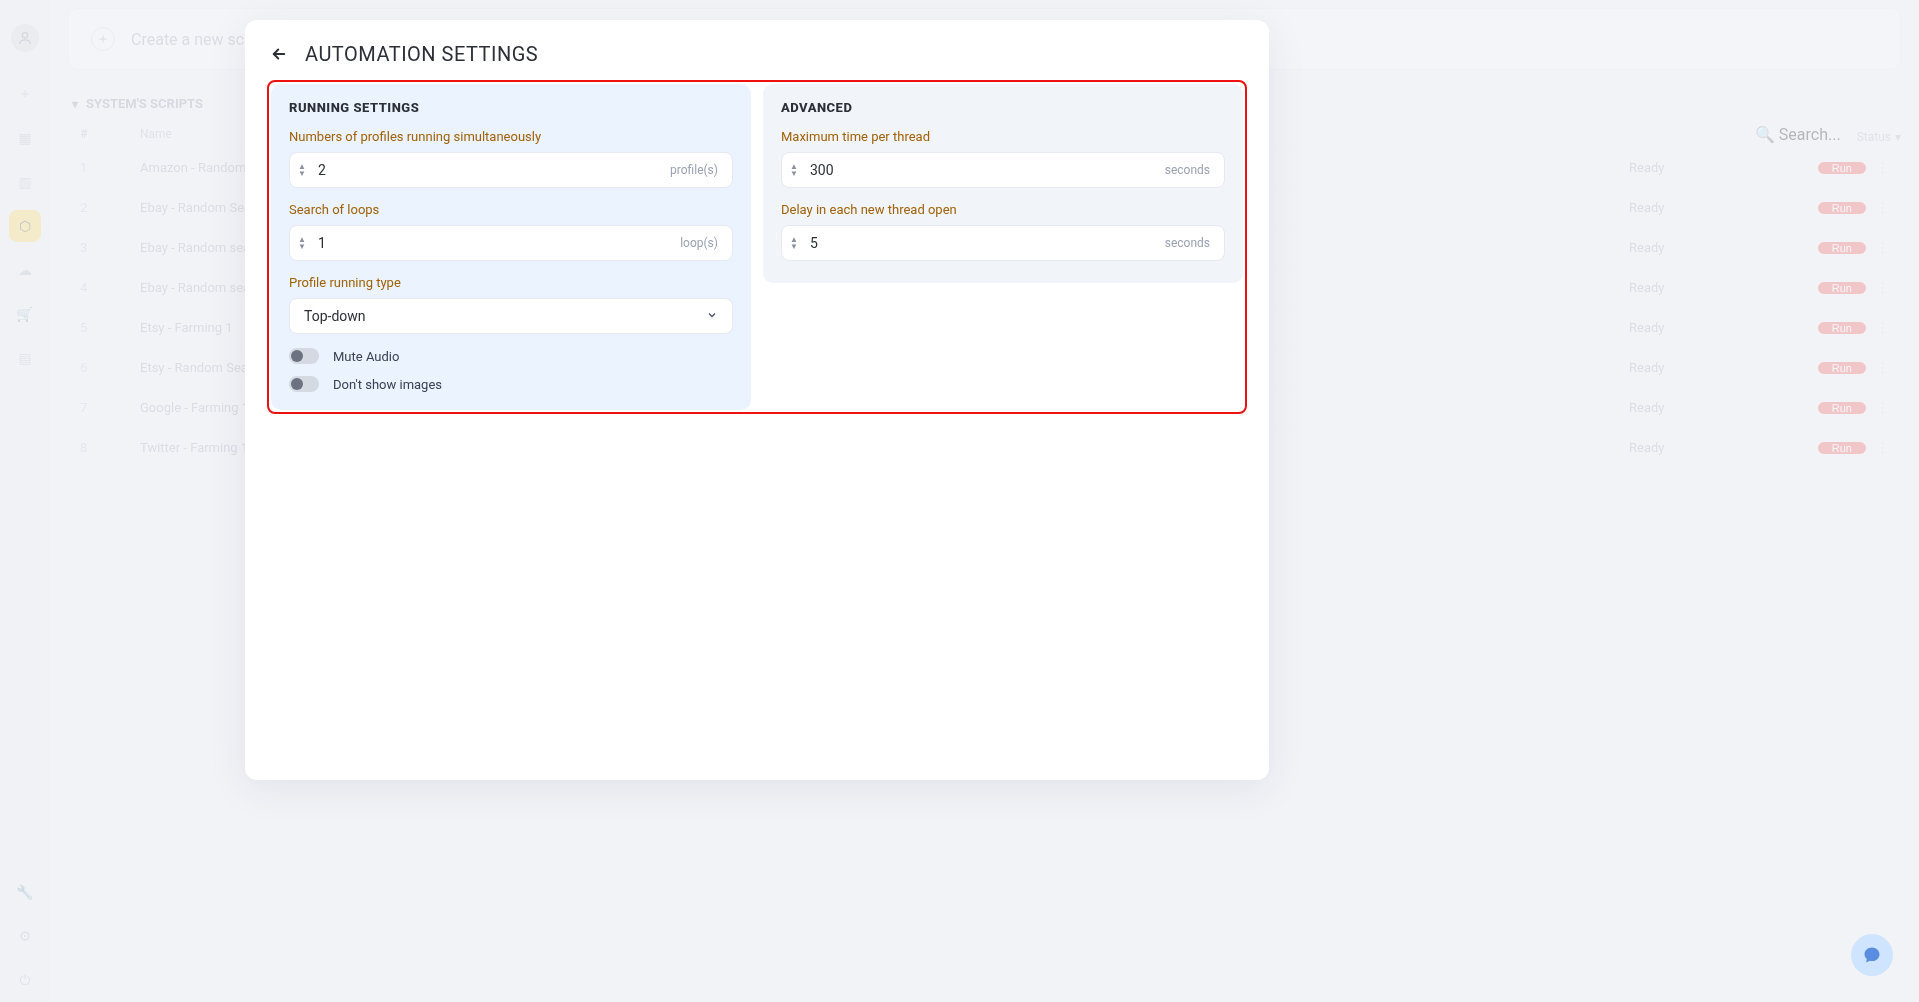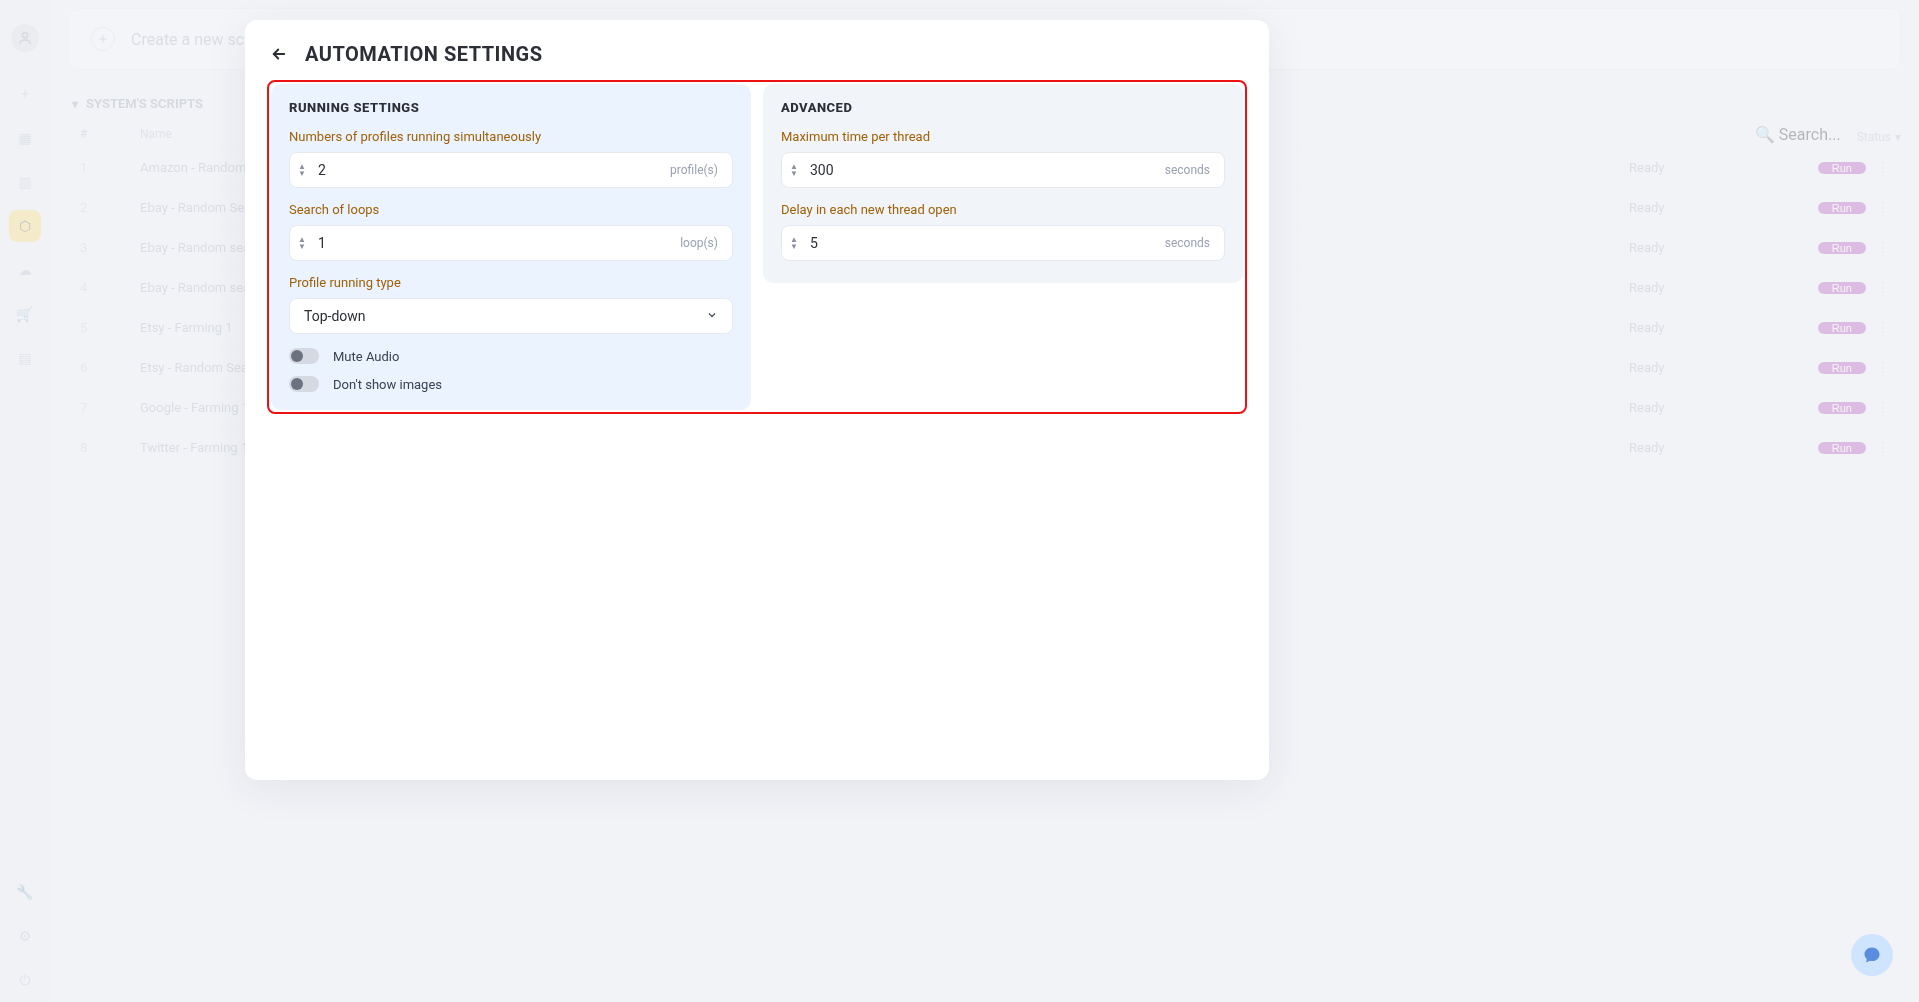--- a/index.html
+++ b/index.html
@@ -100,21 +100,21 @@
 .scripts-row {
   display:grid;
   grid-template-columns: 60px 1fr 140px 120px;
   padding:12px 12px;
   align-items:center;
   border-top:1px solid #f1f3f6;
   color:#9aa1b2; font-size:13px;
 }
 .scripts-row .idx{color:#c2c7d4;}
 .scripts-row .run-btn{
-  background:#a21caf;color:#fff;border:none;border-radius:6px;
+  background:#ef4444;color:#fff;border:none;border-radius:6px;
   padding:0 14px;font-size:11px;
 }
 .scripts-row .dots{color:#c2c7d4;text-align:center;}
 
 
 .modal {
   position:absolute;
   left: 245px; top: 20px;
   width: 1024px; height: 760px;
   background:#fff;
@@ -127,21 +127,21 @@
 
 .modal-header{
   display:flex; align-items:center; gap:14px;
   margin-bottom:14px;
 }
 .back-btn{
   width:24px;height:24px;display:flex;align-items:center;justify-content:center;
   color:#2c2f36; cursor:pointer;
 }
 .modal-title{
-  font-size:20px; font-weight:700; letter-spacing:0.5px;
+  font-size:20px; font-weight:400; letter-spacing:0.5px;
   color:#2c2f36;
 }
 
 .highlight-box{
   border:2px solid #e11;
   border-radius:8px;
   padding: 2px;
   display:flex; gap:12px;
 }
 

